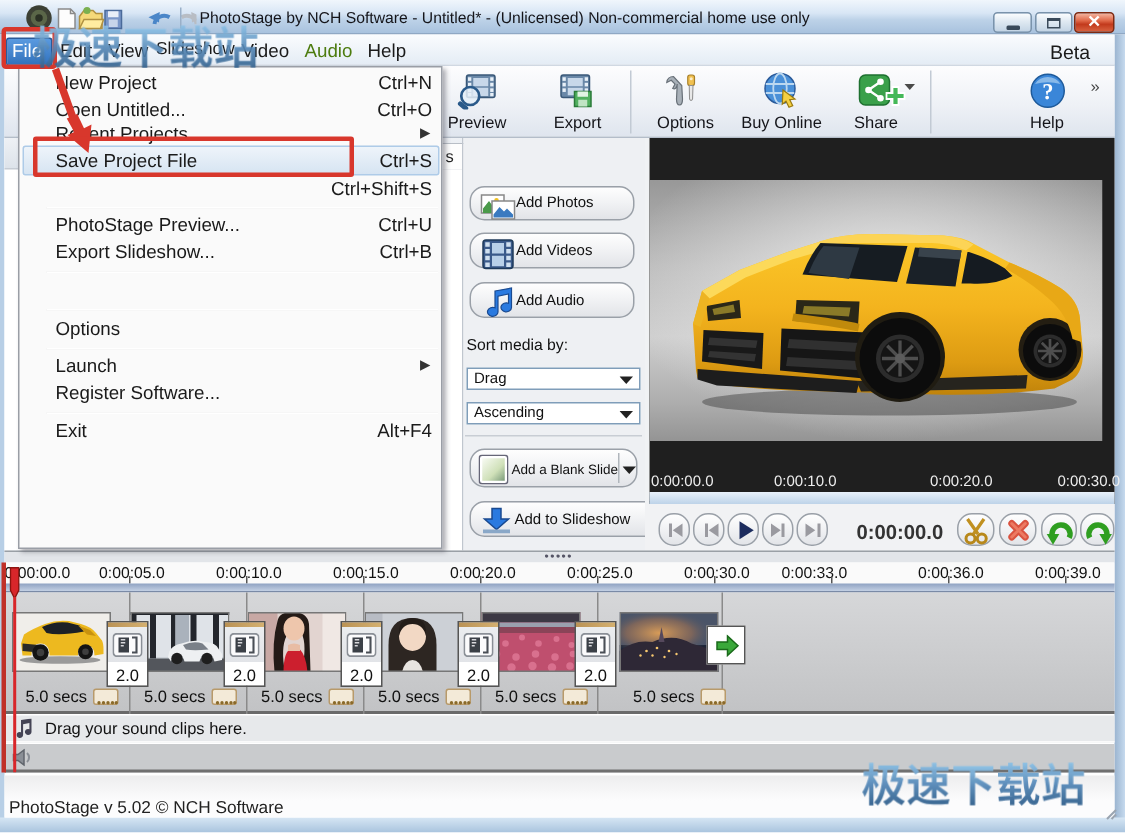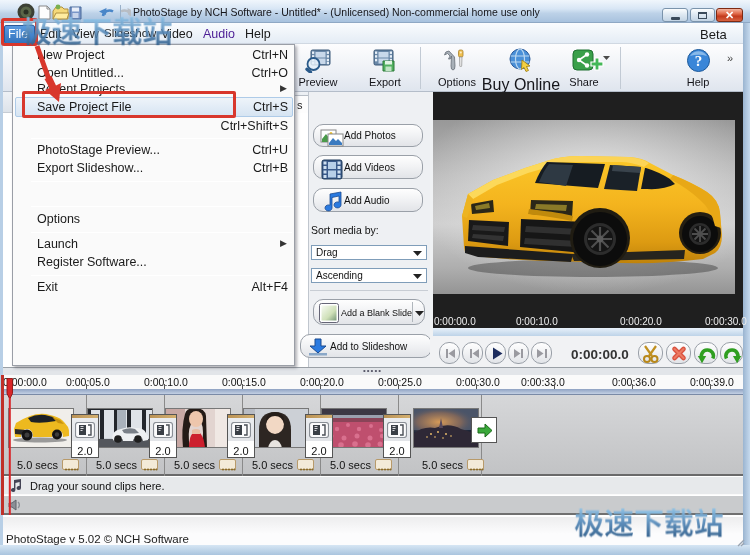--- a/index.html
+++ b/index.html
@@ -47,30 +47,30 @@
     <div class="ab" style="left:7px;top:3px;width:9px;height:7px;border:1.5px solid #3a4a5a;border-top-width:2.5px"></div>
   </div>
 <div class="ab" style="left:716px;top:8px;width:27px;height:14px;background:linear-gradient(#f4b5a0,#e06848 40%,#c23a1c 60%,#d86240);border:1px solid #7e2a12;border-radius:3px;color:#fff;font-size:11px;font-weight:bold;text-align:center;line-height:12px">✕</div>
 <div class="ab" style="left:3px;top:23px;width:740px;height:21px;background:linear-gradient(#fafcfe,#e4ecf5);border-bottom:1px solid #d0d8e2"></div>
 <div class="ab" style="left:4px;top:25px;width:31px;height:19px;background:linear-gradient(#5a9ae0,#3272bc);border:1px solid #2a5a9a;border-radius:2px"></div>
 <div class="ab" style="left:8px;top:27px;font-size:12.5px;color:#fff">File</div>
 <div class="ab" style="left:40px;top:27px;font-size:12.5px;color:#1a1a1a">Edit</div>
 <div class="ab" style="left:72px;top:27px;font-size:12.5px;color:#1a1a1a">View</div>
 <div class="ab" style="left:104px;top:27px;font-size:11.5px;color:#1a1a1a">Slideshow</div>
 <div class="ab" style="left:161px;top:27px;font-size:12.5px;color:#1a1a1a">Video</div>
-<div class="ab" style="left:203px;top:27px;font-size:12.5px;color:#4c1d95">Audio</div>
+<div class="ab" style="left:203px;top:27px;font-size:12.5px;color:#4d7c0f">Audio</div>
 <div class="ab" style="left:245px;top:27px;font-size:12.5px;color:#1a1a1a">Help</div>
 <div class="ab" style="left:700px;top:27px;font-size:13px;color:#1a1a1a">Beta</div>
 <div class="ab" style="left:3px;top:44px;width:740px;height:48px;background:linear-gradient(#fdfdfe,#eef1f6 55%,#dfe5ee);border-bottom:1px solid #b4bdc9"></div>
 <div class="ab" style="left:420px;top:47px;width:1px;height:42px;background:#c2cad4"></div>
 <div class="ab" style="left:620px;top:47px;width:1px;height:42px;background:#c2cad4"></div>
 <div class="ab" style="left:278px;top:76px;width:80px;text-align:center;font-size:11px;color:#15151a">Preview</div>
 <div class="ab" style="left:345px;top:76px;width:80px;text-align:center;font-size:11px;color:#15151a">Export</div>
 <div class="ab" style="left:417px;top:76px;width:80px;text-align:center;font-size:11px;color:#15151a">Options</div>
-<div class="ab" style="left:481px;top:76px;width:80px;text-align:center;font-size:16px;color:#15151a">Buy Online</div>
+<div class="ab" style="left:481px;top:76px;width:80px;text-align:center;font-size:11px;color:#15151a">Buy Online</div>
 <div class="ab" style="left:544px;top:76px;width:80px;text-align:center;font-size:11px;color:#15151a">Share</div>
 <div class="ab" style="left:658px;top:76px;width:80px;text-align:center;font-size:11px;color:#15151a">Help</div>
 <svg class="ab" style="left:304px;top:48px" width="28" height="25" viewBox="0 0 28 25">
 <rect x="7" y="2" width="19" height="15" rx="1.5" fill="#6a88a8" stroke="#3a5878"></rect>
     <rect x="8" y="3.5" width="2.2" height="2.4" fill="#e8f0f8"></rect>
     <rect x="8" y="7.2" width="2.2" height="2.4" fill="#e8f0f8"></rect>
     <rect x="8" y="10.9" width="2.2" height="2.4" fill="#e8f0f8"></rect>
     <rect x="8" y="14" width="2.2" height="2.2" fill="#e8f0f8"></rect>
     <rect x="22.8" y="3.5" width="2.2" height="2.4" fill="#e8f0f8"></rect>
     <rect x="22.8" y="7.2" width="2.2" height="2.4" fill="#e8f0f8"></rect>
@@ -178,21 +178,21 @@
     <svg class="ab" style="left:5px;top:3px" width="20" height="20" viewBox="0 0 20 20">
       <rect x="0.5" y="0.5" width="19" height="19" rx="2" fill="#fff" stroke="#667"></rect>
       <rect x="2.5" y="2.5" width="15" height="15" fill="url(#bsg)"></rect>
     </svg>
     <div class="ab" style="left:27px;top:8px;font-size:9px;color:#111;white-space:nowrap">Add a Blank Slide</div>
     <div class="ab" style="left:98px;top:2px;width:1px;height:20px;background:#b0b6bc"></div>
     <svg class="ab" style="left:101px;top:10px" width="9" height="7">
       <path d="M0 1l4.5 5 4.5-5z" fill="#222"></path>
     </svg>
   </div>
-<div class="ab btn3d" style="left:300px;top:334px;width:132px;height:24px">
+<div class="ab btn3d" style="left:313px;top:334px;width:132px;height:24px">
     <svg class="ab" style="left:7px;top:3px" width="20" height="18" viewBox="0 0 20 18">
       <path d="M7 1h6v7h5l-8 7-8-7h5z" fill="#2a7ae0" stroke="#1a4a90"></path>
       <rect x="1" y="15" width="18" height="2.5" fill="#8aa8c8"></rect>
     </svg>
     <div class="ab" style="left:29px;top:6px;font-size:10px;color:#111;white-space:nowrap">Add to Slideshow</div>
   </div>
 <div class="ab" style="left:430px;top:92px;width:3px;height:244px;background:#f0f2f4"></div>
 <div class="ab" style="left:433px;top:92px;width:310px;height:244px;background:#1f1f1f"></div>
 <svg class="ab" style="left:433px;top:120px" width="302" height="174" viewBox="0 0 302 174">
 <defs>

